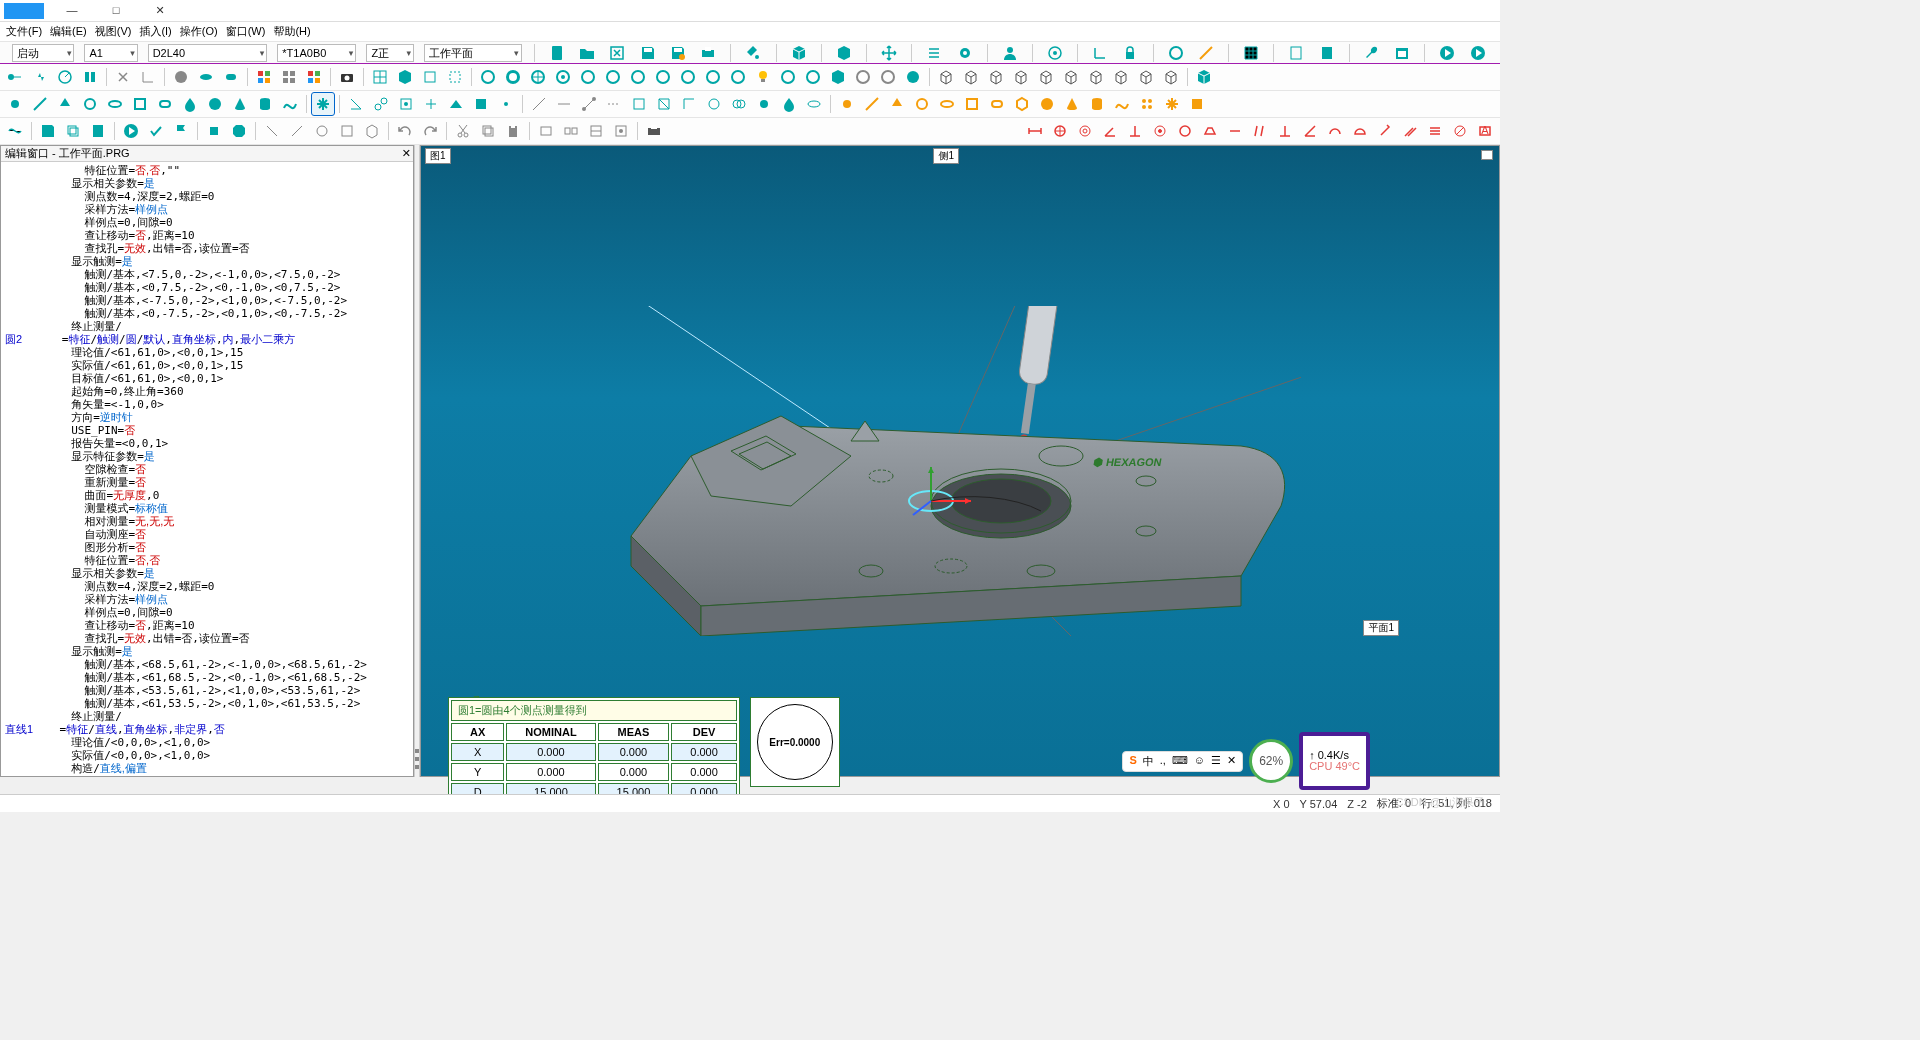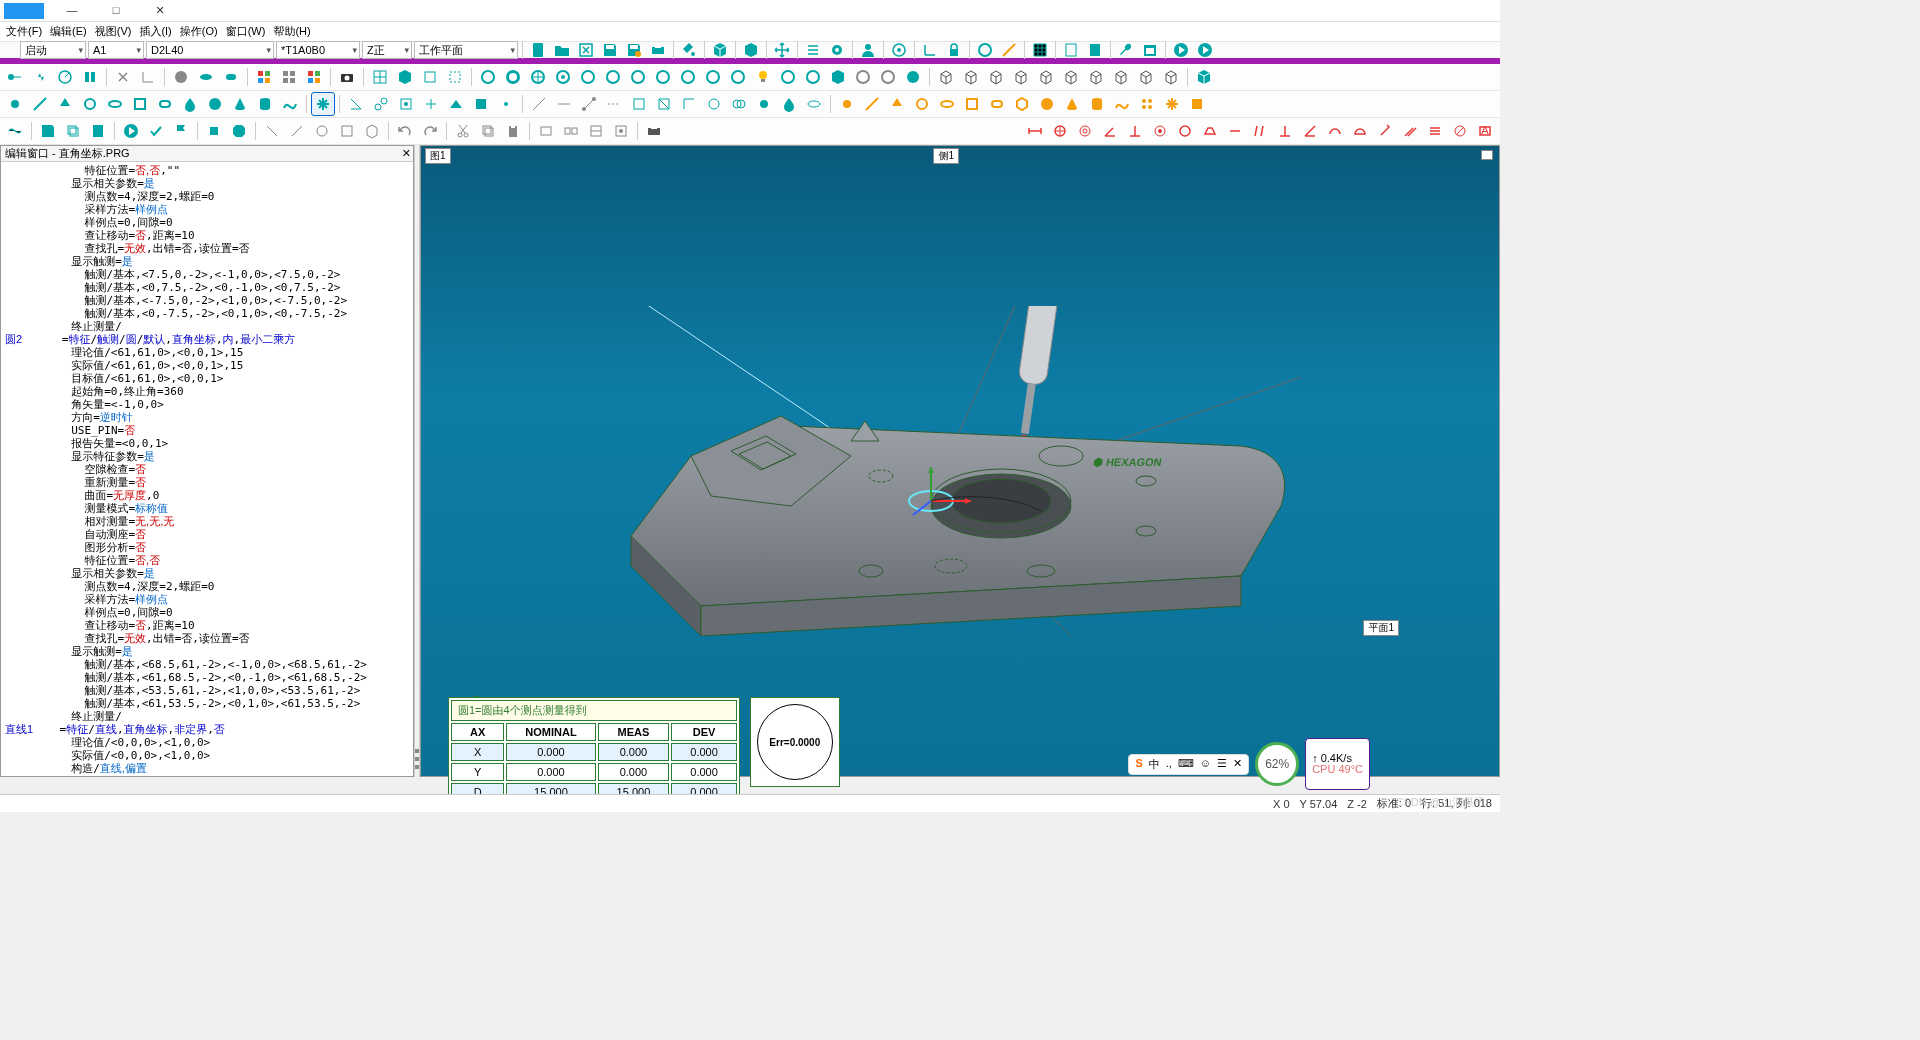--- a/index.html
+++ b/index.html
@@ -4,21 +4,21 @@
 <style>
 * { margin:0; padding:0; box-sizing:border-box; font-family:"Microsoft YaHei",Tahoma,sans-serif; font-size:11px; }
 body { background:#f0f0f0; width:1500px; height:812px; overflow:hidden; position:relative; }
 .titlebar { height:22px; background:#fff; display:flex; align-items:center; padding:0 4px; border-bottom:1px solid #ddd; }
 .titlebar .logo { width:16px; height:16px; background:#2196f3; color:#fff; font-size:9px; font-weight:bold; text-align:center; line-height:16px; margin-right:6px;padding-left:40px; }
 .titlebar .title { flex:1; color:#333; }
 .winbtns { display:flex; gap:16px; padding:0 8px; }
 .winbtn { width:28px; text-align:center; color:#333; cursor:pointer; }
 .menubar { height:20px; background:#fff; display:flex; align-items:center; gap:8px; padding:0 6px; border-bottom:1px solid #e5e5e5; font-size:11px; }
 .menubar span { cursor:pointer; }
-.dropdowns { height:22px; background:#fbfbfb; display:flex; align-items:center; gap:2px; padding:2px 20px; border-bottom:6px solid #a21caf; }
+.dropdowns { height:22px; background:#fbfbfb; display:flex; align-items:center; gap:10px; padding:2px 12px; border-bottom:1px solid #a21caf; }
 .dd { height:18px; background:#fff; border:1px solid #bbb; padding:0 14px 0 4px; position:relative; font-size:11px; line-height:16px; }
 .dd::after { content:"▾"; position:absolute; right:2px; top:0; font-size:9px; color:#555; }
 .toolbar { background:#fdfdfd; border-bottom:1px solid #e5e5e5; padding:2px 4px; display:flex; flex-wrap:wrap; gap:3px; align-items:center; }
 .tbtn { width:22px; height:22px; display:flex; align-items:center; justify-content:center; cursor:pointer; border-radius:2px; }
 .tbtn svg { width:16px; height:16px; }
 .sep { width:1px; height:18px; background:#ccc; margin:0 2px; }
 .teal { fill:#00a6a6; }
 .gray { fill:#888; }
 .orange { fill:#f59e0b; }
 .red { fill:#e53935; stroke:#e53935; }
@@ -38,21 +38,21 @@
 .results { position:absolute; left:448px; bottom:8px; display:flex; gap:10px;margin-top:13px; }
 .rtable { border:1px solid #2e7d32; background:#fff; font-size:11px; }
 .rtable th, .rtable td { border:1px solid #2e7d32; padding:2px 18px; text-align:center; }
 .rtable .hdr { background:#fffde7; color:#2e7d32; text-align:left; padding:2px 6px; }
 .rcirc { width:90px; height:90px; border:1px solid #2e7d32; background:#fff; display:flex; align-items:center; justify-content:center; position:relative; }
 .rcirc .ring { width:76px; height:76px; border:1px solid #000; border-radius:50%; display:flex; align-items:center; justify-content:center; font-size:10px; font-weight:bold; }
 .statusbar { position:absolute; bottom:0; left:0; right:0; height:18px; background:#fff; border-top:1px solid #ccc; display:flex; align-items:center; justify-content:flex-end; gap:10px; padding:0 8px; font-size:10px; color:#333; }
 .floatwidgets { position:absolute; right:130px; bottom:22px; display:flex; align-items:center; gap:6px; }
 .imebar { background:#fff; border:1px solid #ddd; border-radius:4px; padding:2px 6px; display:flex; gap:6px; font-size:12px; }
 .perfring { width:44px; height:44px; border:3px solid #4caf50; border-radius:50%; display:flex; align-items:center; justify-content:center; font-size:12px; color:#555; background:#fff; }
-.perfbox { background:#fff; border:1px solid #4c1d95; border-radius:4px; padding:14px 6px; font-size:9px; line-height:11px; }
+.perfbox { background:#fff; border:4px solid #4c1d95; border-radius:4px; padding:14px 6px; font-size:9px; line-height:11px; }
 .vsplit { width:6px; background:#f0f0f0; border-left:1px solid #ccc; border-right:1px solid #ccc; cursor:col-resize; display:flex; flex-direction:column; justify-content:flex-end; align-items:center; gap:4px; padding-bottom:8px; }
 .vsplit .h { width:4px; height:4px; background:#888; }
 .watermark { position:absolute; right:15px; bottom:2px; color:rgba(180,180,180,.7); font-size:11px; }
 .selbox { outline:1px solid #0066cc; background:#e8f4fa; }
 .cadpart { position:absolute; left:100px; top:160px; width:780px; height:330px; }
 </style>
 </head>
 <body>
 
 <div class="titlebar">
@@ -993,21 +993,21 @@
       <svg viewBox="0 0 16 16">
         <rect fill="none" stroke="#e53935" stroke-width="1.5" x="3" y="4" width="10" height="8"></rect>
         <text x="8" y="11" text-anchor="middle" fill="#e53935" font-size="8">A</text>
       </svg>
     </div>
 </div>
 
 <div class="main">
   <div class="editwin">
     <div class="ewhead">
-      <span>编辑窗口 - 直角坐标.PRG</span>
+      <span>编辑窗口 - 工作平面.PRG</span>
       <span class="close">✕</span>
     </div>
     <div class="ewbody" id="ewbody">            特征位置=<span class="off">否,否</span>,""
           显示相关参数=<span class="on">是</span>
             测点数=4,深度=2,螺距=0
             采样方法=<span class="on">样例点</span>
             样例点=0,间隙=0
             查让移动=<span class="off">否</span>,距离=10
             查找孔=<span class="off">无效</span>,出错=否,读位置=否
           显示触测=<span class="on">是</span>

